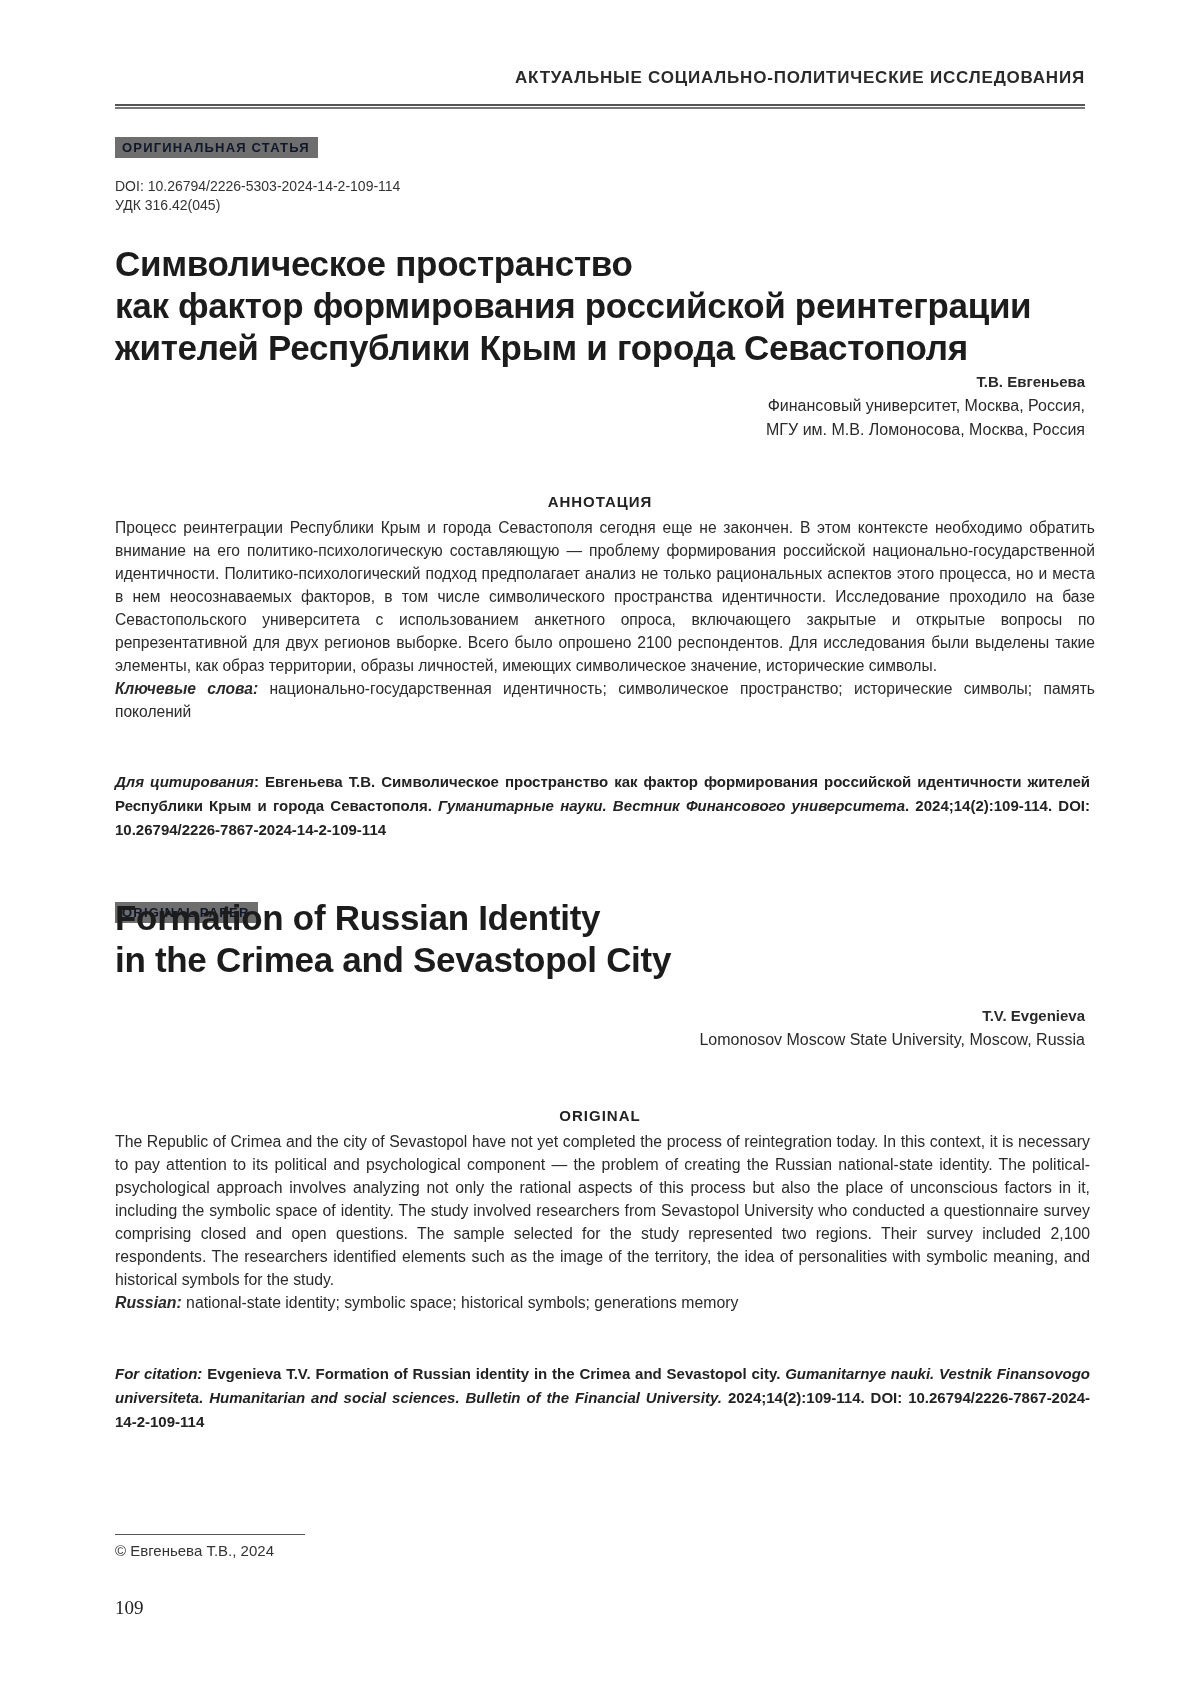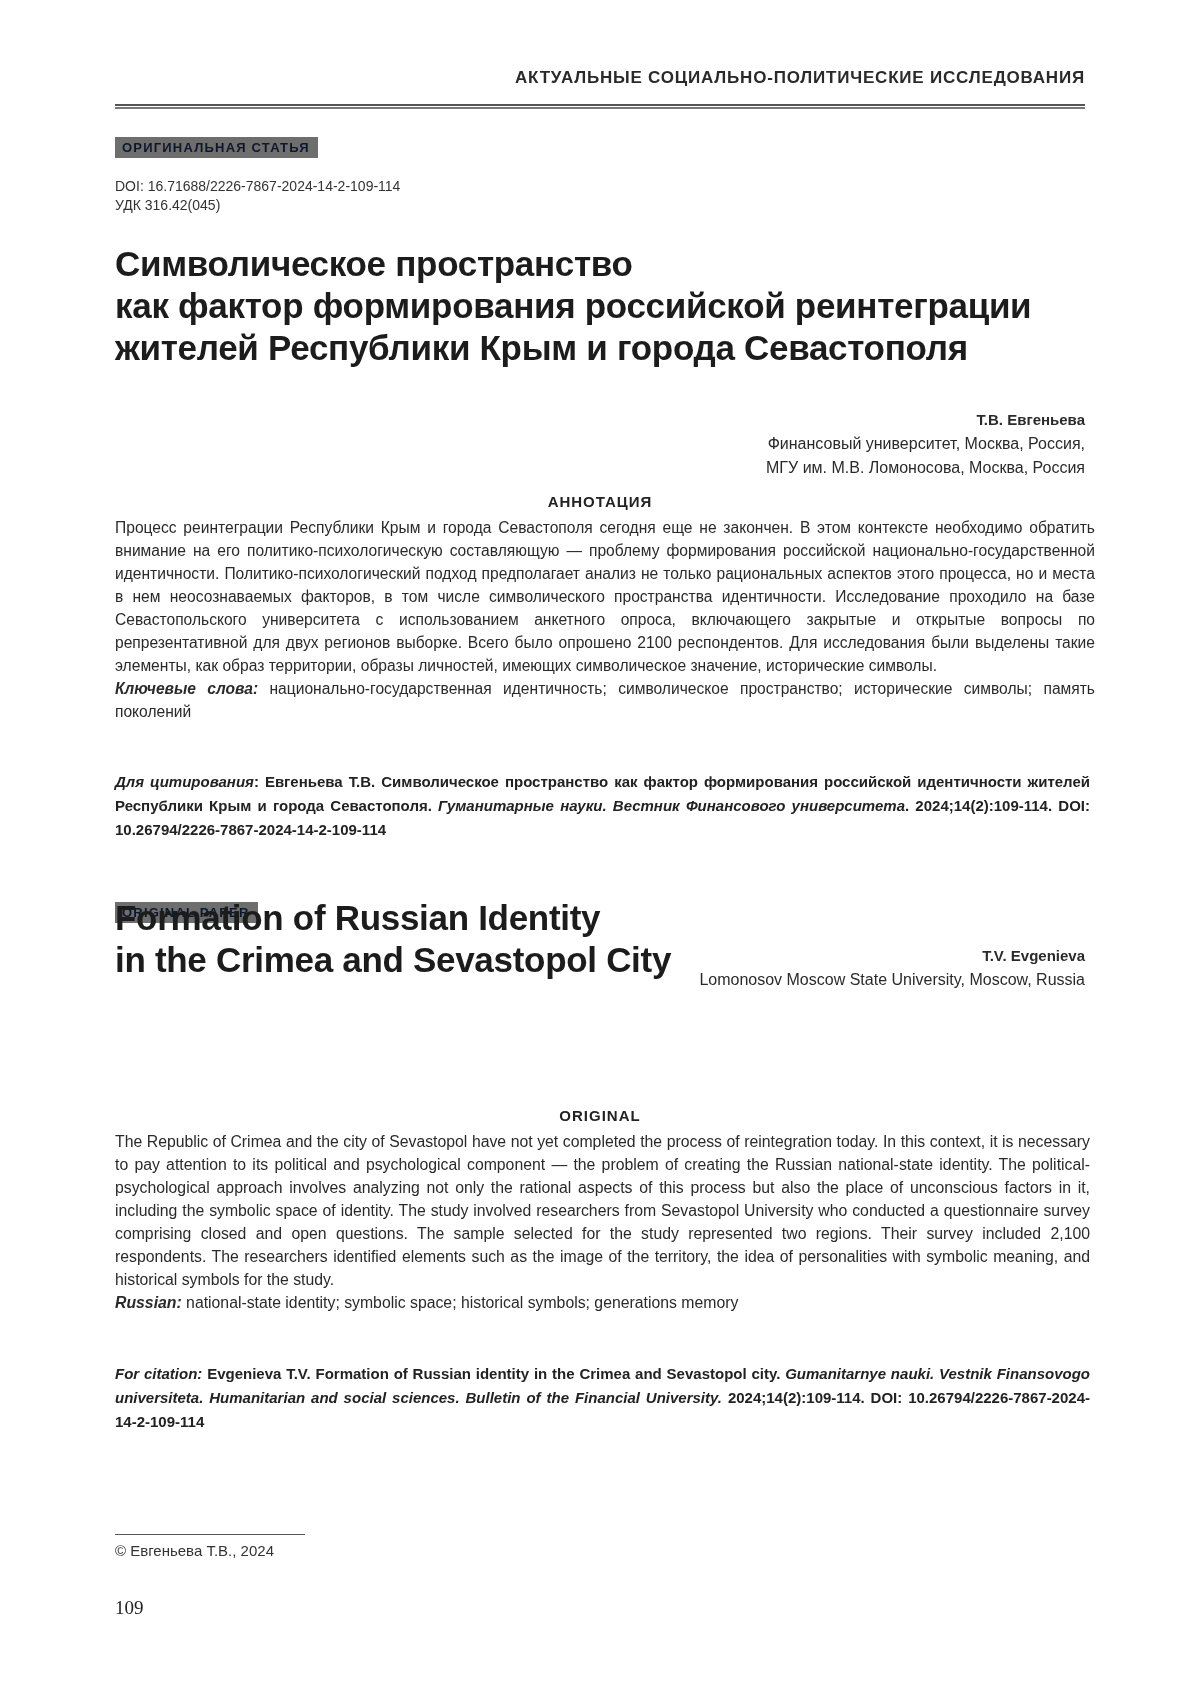--- a/index.html
+++ b/index.html
@@ -21,22 +21,22 @@
 
   .meta { position: absolute; left: 0; top: 177px; font-size: 14px; line-height: 19px; color: #333; }
 
   .title { position: absolute; left: 0; font-size: 35px; font-weight: bold; line-height: 42px;
            color: #1c1c1c; letter-spacing: -0.3px; }
   .title.ru { top: 243px; }
   .title.en { top: 897px; }
 
   .authors { position: absolute; right: 0; text-align: right; font-size: 16px; line-height: 24px; color: #2a2a2a; }
   .authors .name { font-weight: bold; font-size: 15px; }
-  .authors.ru { top: 408px; }
-  .authors.en { top: 944px; }
+  .authors.ru { top: 370px; }
+  .authors.en { top: 1004px; }
 
   .section-head { position: absolute; left: 0; width: 970px; text-align: center; font-size: 15px;
                   font-weight: bold; letter-spacing: 1px; color: #222; }
   .section-head.ru { top: 493px; }
   .section-head.en { top: 1107px; }
 
   .abstract { position: absolute; left: 0; width: 980px; font-size: 15.6px; line-height: 23px;
               text-align: justify; color: #2a2a2a; }
   .abstract.ru { top: 516px; }
   .abstract.en { top: 1130px; width: 975px; font-size: 15.8px; }
@@ -62,21 +62,21 @@
   <div class="running-head">АКТУАЛЬНЫЕ СОЦИАЛЬНО-ПОЛИТИЧЕСКИЕ ИССЛЕДОВАНИЯ</div>
   <div class="head-rule">
     <div class="r1"></div>
       <div class="r2"></div>
       <div class="r3"></div>
   </div>
 
   <div class="badge ru">ОРИГИНАЛЬНАЯ СТАТЬЯ</div>
 
   <div class="meta">
-    <div>DOI: 16.71688/2226-7867-2024-14-2-109-114</div>
+    <div>DOI: 10.26794/2226-5303-2024-14-2-109-114</div>
     <div>УДК 316.42(045)</div>
   </div>
 
   <div class="title ru">
     <div>Символическое пространство</div>
     <div>как фактор формирования российской реинтеграции</div>
     <div>жителей Республики Крым и города Севастополя</div>
   </div>
 
   <div class="authors ru">

